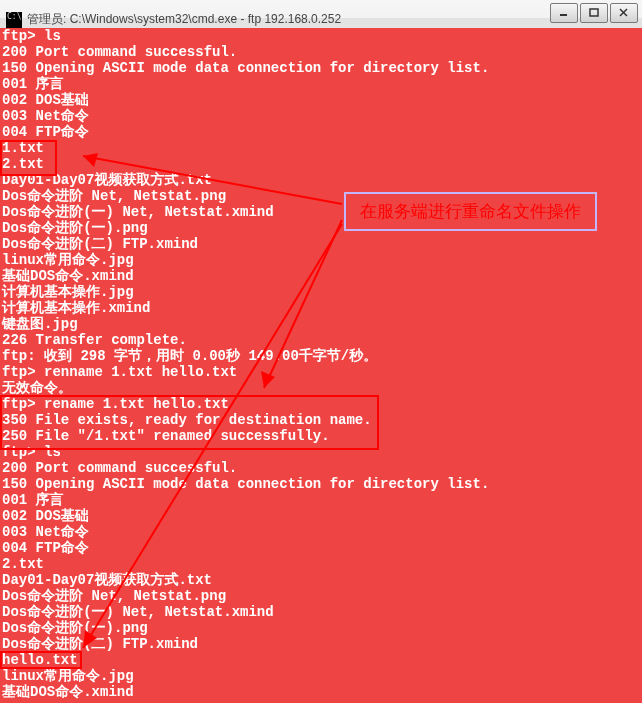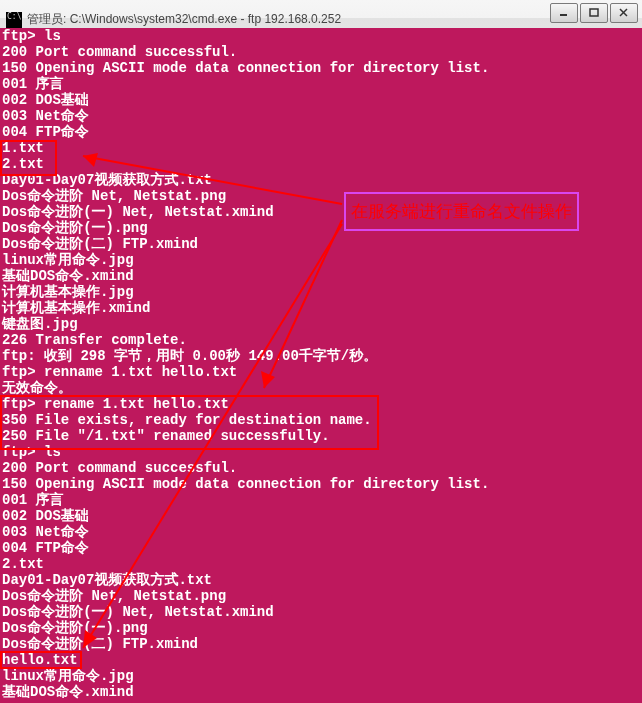--- a/index.html
+++ b/index.html
@@ -49,41 +49,41 @@
     background:linear-gradient(to bottom,#f6f6f6,#d2d2d2);
     border-radius:2px;
     display:flex;align-items:center;justify-content:center;
     font-size:10px;color:#333;
     font-family:Arial,sans-serif;
   }
   .winbtn svg{display:block;}
   
   .term{
     position:absolute;left:0;top:28px;right:0;bottom:0;
-    background:#be185d;
+    background:#ef4444;
     padding:0 4px 0 2px;
     white-space:pre;
     line-height:16px;
     font-weight:bold;
     font-family:"SimSun","NSimSun","Courier New",monospace;
   }
   .term .line{display:block;}
   
   .redbox{
     position:absolute;
     border:2px solid #ff0000;
     box-sizing:border-box;
     pointer-events:none;
   }
   .redlabel{
     position:absolute;
-    border:2px solid #d946ef;
+    border:2px solid #c4b5fd;
     color:#ff0000;
     font-size:17px;
-    padding:6px 5px;
+    padding:6px 14px;
     font-family:"SimSun","Microsoft YaHei",sans-serif;
     background:transparent;
     pointer-events:none;
     font-weight:normal;
     white-space:nowrap;
   }
   svg.arrow{position:absolute;pointer-events:none;overflow:visible;}
   svg.arrow line{stroke:#ff0000;stroke-width:2;}
   svg.arrow polygon{fill:#ff0000;}
 </style>

